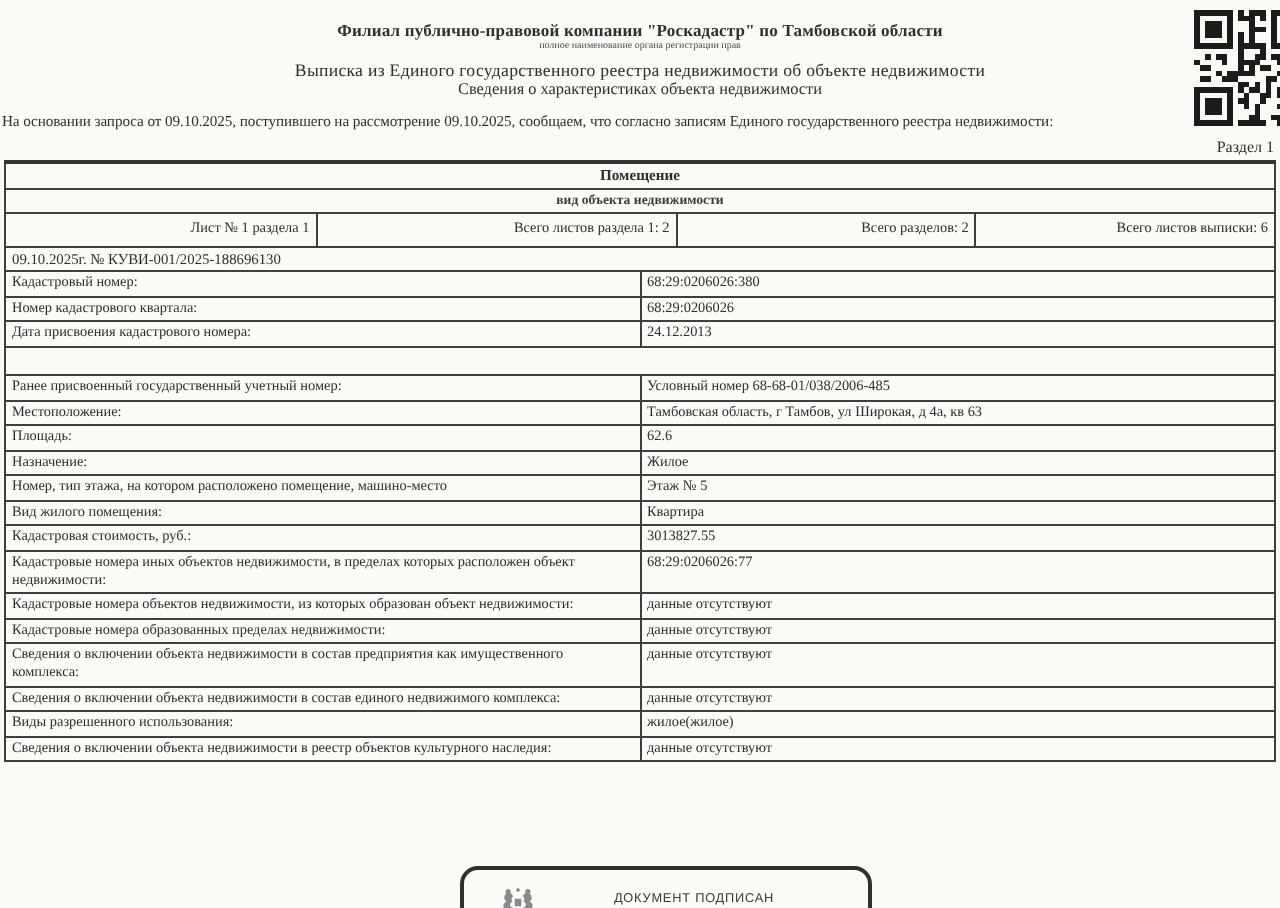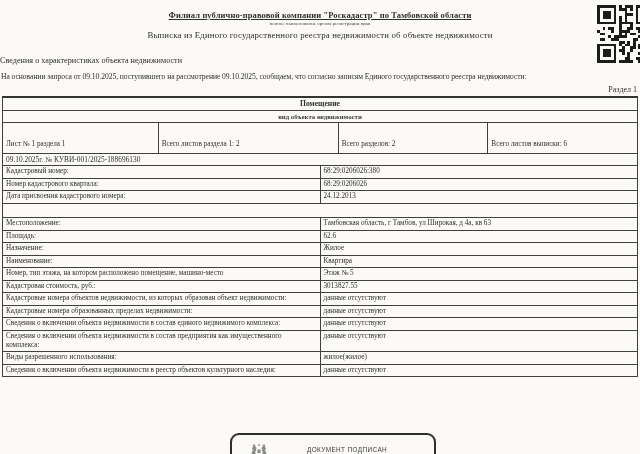--- a/index.html
+++ b/index.html
@@ -7,27 +7,27 @@
     width:640px;height:454px;overflow:hidden;position:relative;
     background:#fbfaf7;
     font-family:"Liberation Serif","DejaVu Serif",serif;
     color:#2e2e2e;
   }
   .page{position:relative;width:640px;height:454px;}
 
   
   .header{ text-align:center; padding-top:10px; }
   .org-name{
-    font-size:8.5px; font-weight:bold; text-decoration:underline;
+    font-size:8.5px; font-weight:bold; 
     letter-spacing:.1px;
   }
   .org-caption{ font-size:5px; color:#4a4a4a; margin-top:1px; }
   .doc-title{ font-size:8.8px; margin-top:4px; letter-spacing:.15px; }
 
-  .subtitle{ text-align:left; font-size:8.2px; margin-top:16px; }
+  .subtitle{ text-align:center; font-size:8.2px; }
 
   .request-line{
     font-size:7.6px; margin-top:7px; padding:0 2px 0 1px;
     white-space:nowrap; overflow:hidden; letter-spacing:-0.05px;
   }
   .section-label{ text-align:right; font-size:8px; margin:4px 3px 2px 0; }
 
   
   .qr{ position:absolute; top:5px; left:597px; width:58px; height:58px; }
 
@@ -41,21 +41,21 @@
     border:1px solid #3f3f3f;
     padding:1px 3px 1.5px 3px;
     vertical-align:top;
     overflow:hidden;
   }
   .t-head{ border-top:2px solid #333; }
   .t-head td{ text-align:center;font-weight:bold; }
   .kind-cell{ font-size:7.6px; padding-top:2px; }
   .kind-caption-cell{ font-size:6.8px; color:#3a3a3a; }
   .t-sheets{ margin-top:-1px; }
-  .t-sheets td{ text-align:left; padding-top:17px; padding-bottom:3.5px;margin-left:28px; }
+  .t-sheets td{ text-align:right; padding-top:3px; padding-bottom:3.5px;margin-left:28px; }
   .t-main{ margin-top:-1px; }
   .num-cell{ font-size:7.4px; }
   .label-cell{ width:247px; }
   .value-cell{}
   .spacer-cell{ height:11px; border-left-color:transparent; }
 
   
   .stamp{
     position:absolute; left:230px; top:433px; width:202px; height:40px;
     border:2px solid #2f2f2f; border-radius:9px;
@@ -339,57 +339,65 @@
           <td class="value-cell">68:29:0206026</td>
         </tr>
         <tr>
           <td class="label-cell">Дата присвоения кадастрового номера:</td>
           <td class="value-cell">24.12.2013</td>
         </tr>
         <tr>
           <td colspan="2" class="spacer-cell"></td>
         </tr>
         <tr>
+          <td class="label-cell">Ранее присвоенный государственный учетный номер:</td>
+          <td class="value-cell">Условный номер 68-68-01/038/2006-485</td>
+        </tr>
+        <tr>
           <td class="label-cell">Местоположение:</td>
           <td class="value-cell">Тамбовская область, г Тамбов, ул Широкая, д 4а, кв 63</td>
         </tr>
         <tr>
           <td class="label-cell">Площадь:</td>
           <td class="value-cell">62.6</td>
         </tr>
         <tr>
           <td class="label-cell">Назначение:</td>
           <td class="value-cell">Жилое</td>
         </tr>
         <tr>
-          <td class="label-cell">Наименование:</td>
-          <td class="value-cell">Квартира</td>
-        </tr>
-        <tr>
           <td class="label-cell">Номер, тип этажа, на котором расположено помещение, машино-место</td>
           <td class="value-cell">Этаж № 5</td>
         </tr>
         <tr>
+          <td class="label-cell">Вид жилого помещения:</td>
+          <td class="value-cell">Квартира</td>
+        </tr>
+        <tr>
           <td class="label-cell">Кадастровая стоимость, руб.:</td>
           <td class="value-cell">3013827.55</td>
         </tr>
         <tr>
+          <td class="label-cell">Кадастровые номера иных объектов недвижимости, в пределах которых расположен объект недвижимости:</td>
+          <td class="value-cell">68:29:0206026:77</td>
+        </tr>
+        <tr>
           <td class="label-cell">Кадастровые номера объектов недвижимости, из которых образован объект недвижимости:</td>
           <td class="value-cell">данные отсутствуют</td>
         </tr>
         <tr>
           <td class="label-cell">Кадастровые номера образованных пределах недвижимости:</td>
           <td class="value-cell">данные отсутствуют</td>
         </tr>
         <tr>
+          <td class="label-cell">Сведения о включении объекта недвижимости в состав предприятия как имущественного комплекса:</td>
+          <td class="value-cell">данные отсутствуют</td>
+        </tr>
+        <tr>
           <td class="label-cell">Сведения о включении объекта недвижимости в состав единого недвижимого комплекса:</td>
-          <td class="value-cell">данные отсутствуют</td>
-        </tr>
-        <tr>
-          <td class="label-cell">Сведения о включении объекта недвижимости в состав предприятия как имущественного комплекса:</td>
           <td class="value-cell">данные отсутствуют</td>
         </tr>
         <tr>
           <td class="label-cell">Виды разрешенного использования:</td>
           <td class="value-cell">жилое(жилое)</td>
         </tr>
         <tr>
           <td class="label-cell">Сведения о включении объекта недвижимости в реестр объектов культурного наследия:</td>
           <td class="value-cell">данные отсутствуют</td>
         </tr>

